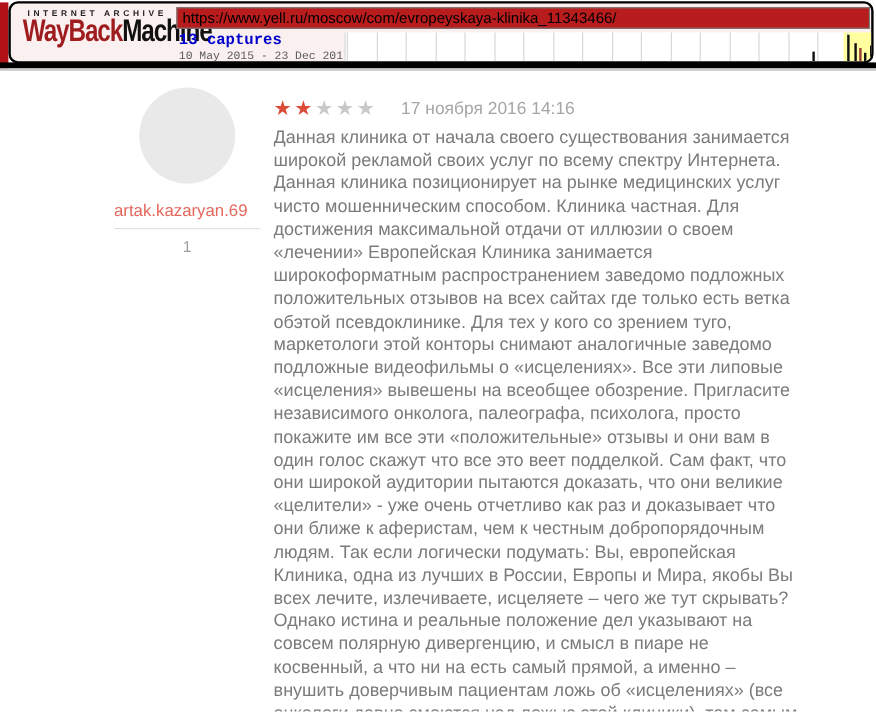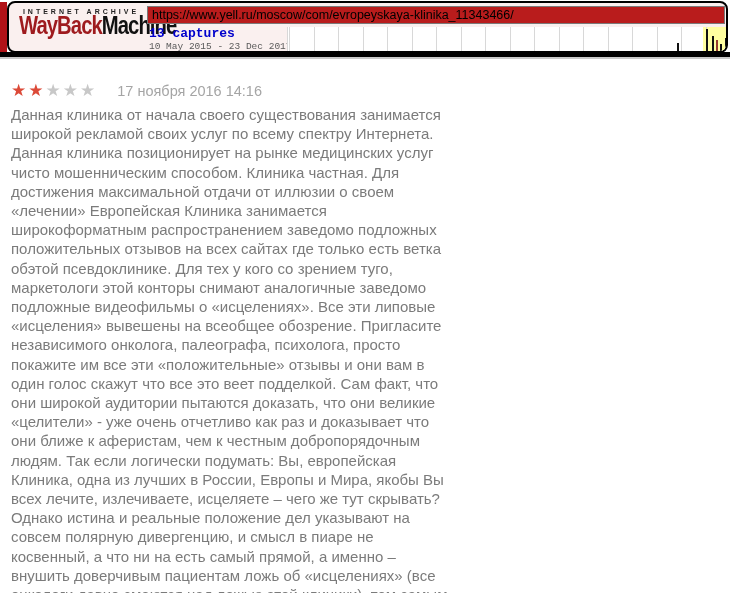--- a/index.html
+++ b/index.html
@@ -97,20 +97,26 @@
           <div class="spark-bar" style="left: 432px; height: 7px; background: rgb(17, 17, 17);"></div>
           <div class="spark-bar" style="left: 437px; height: 13px; background: rgb(17, 17, 17);"></div>
         </div>
     </div>
   </div>
   <div class="black-bar"></div>
   <div class="wb-shadow"></div>
 </div>
 
 <div class="content">
+  <div class="left-col">
+    <div class="avatar"></div>
+    <div class="author">artak.kazaryan.69</div>
+    <hr class="author-divider">
+    <div class="review-count">1</div>
+  </div>
   <div class="right-col">
     <div class="rating-row">
       <span class="stars" id="stars"><span class="star-on">★</span><span class="star-on">★</span><span class="star-off">★</span><span class="star-off">★</span><span class="star-off">★</span></span>
       <span class="review-date">17 ноября 2016 14:16</span>
     </div>
     <div class="review-text">Данная клиника от начала своего существования занимается широкой рекламой своих услуг по всему спектру Интернета. Данная клиника позиционирует на рынке медицинских услуг чисто мошенническим способом. Клиника частная. Для достижения максимальной отдачи от иллюзии о своем «лечении» Европейская Клиника занимается широкоформатным распространением заведомо подложных положительных отзывов на всех сайтах где только есть ветка обэтой псевдоклинике. Для тех у кого со зрением туго, маркетологи этой конторы снимают аналогичные заведомо подложные видеофильмы о «исцелениях». Все эти липовые «исцеления» вывешены на всеобщее обозрение. Пригласите независимого онколога, палеографа, психолога, просто покажите им все эти «положительные» отзывы и они вам в один голос скажут что все это веет подделкой. Сам факт, что они широкой аудитории пытаются доказать, что они великие «целители» - уже очень отчетливо как раз и доказывает что они ближе к аферистам, чем к честным добропорядочным людям. Так если логически подумать: Вы, европейская Клиника, одна из лучших в России, Европы и Мира, якобы Вы всех лечите, излечиваете, исцеляете – чего же тут скрывать? Однако истина и реальные положение дел указывают на совсем полярную дивергенцию, и смысл в пиаре не косвенный, а что ни на есть самый прямой, а именно – внушить доверчивым пациентам ложь об «исцелениях» (все онкологи давно смеются над ложью этой клиники), тем самым изуродовав безмерно это заболевание сравнив его с больным зубом.</div>
   </div>
 </div>
 
 </body></html>

